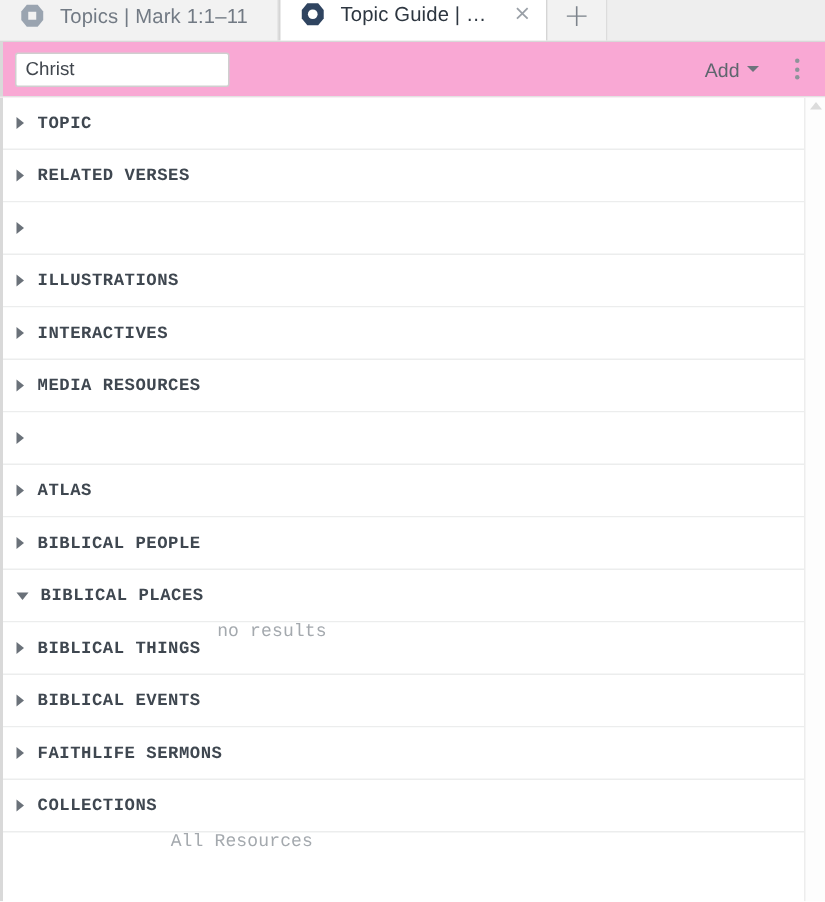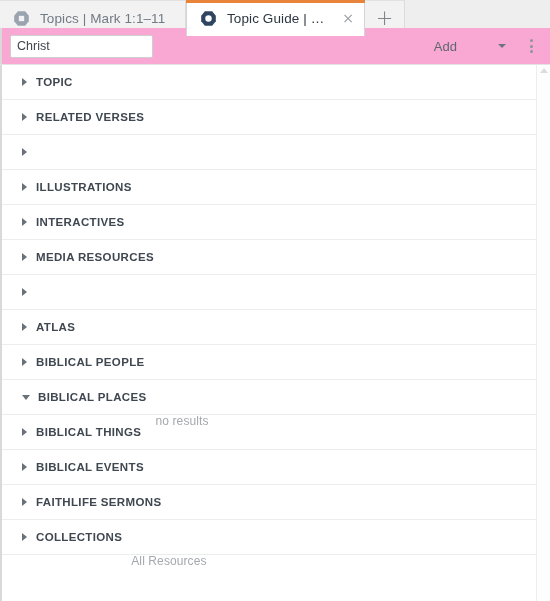--- a/index.html
+++ b/index.html
@@ -22,21 +22,21 @@
     display: flex;
     flex-direction: column;
     background: #ffffff;
   }
 
   
   .tabbar {
     height: 28px;
     background: #eeeeee;
     display: flex;
-    align-items: flex-start;
+    align-items: flex-end;
     position: relative;
     flex: 0 0 auto;
     border-bottom: 1px solid #d8d8d8;
     box-sizing: border-box;
   }
 
   .tab {
     height: 35px;
     display: flex;
     align-items: center;
@@ -172,21 +172,20 @@
     align-items: center;
   }
 
   .add-button {
     display: flex;
     align-items: center;
     font-size: 13px;
     color: #5f666e;
     cursor: default;
     padding: 2px 2px;
-    gap: 36px;
   }
   .add-caret {
     margin-left: 5px;
     width: 0;
     height: 0;
     border-left: 4px solid transparent;
     border-right: 4px solid transparent;
     border-top: 4.5px solid #6d747c;
     display: block;
   }
@@ -224,25 +223,26 @@
     overflow: hidden;
     position: relative;
     border-left: 2px solid #d9d9d9;
     box-sizing: border-box;
   }
 
   .row {
     height: 35px;
     display: flex;
     align-items: center;
-    padding-left: 20px;
+    padding-left: 9px;
     border-bottom: 1px solid #eceded;
     box-sizing: border-box;
     cursor: default;
     background: #ffffff;
+    font-family: Liberation Mono, monospace;
   }
 
   .caret {
     width: 0;
     height: 0;
     flex: 0 0 auto;
     margin-right: 9px;
     border-top: 4.5px solid transparent;
     border-bottom: 4.5px solid transparent;
     border-left: 5.5px solid #6a7179;

